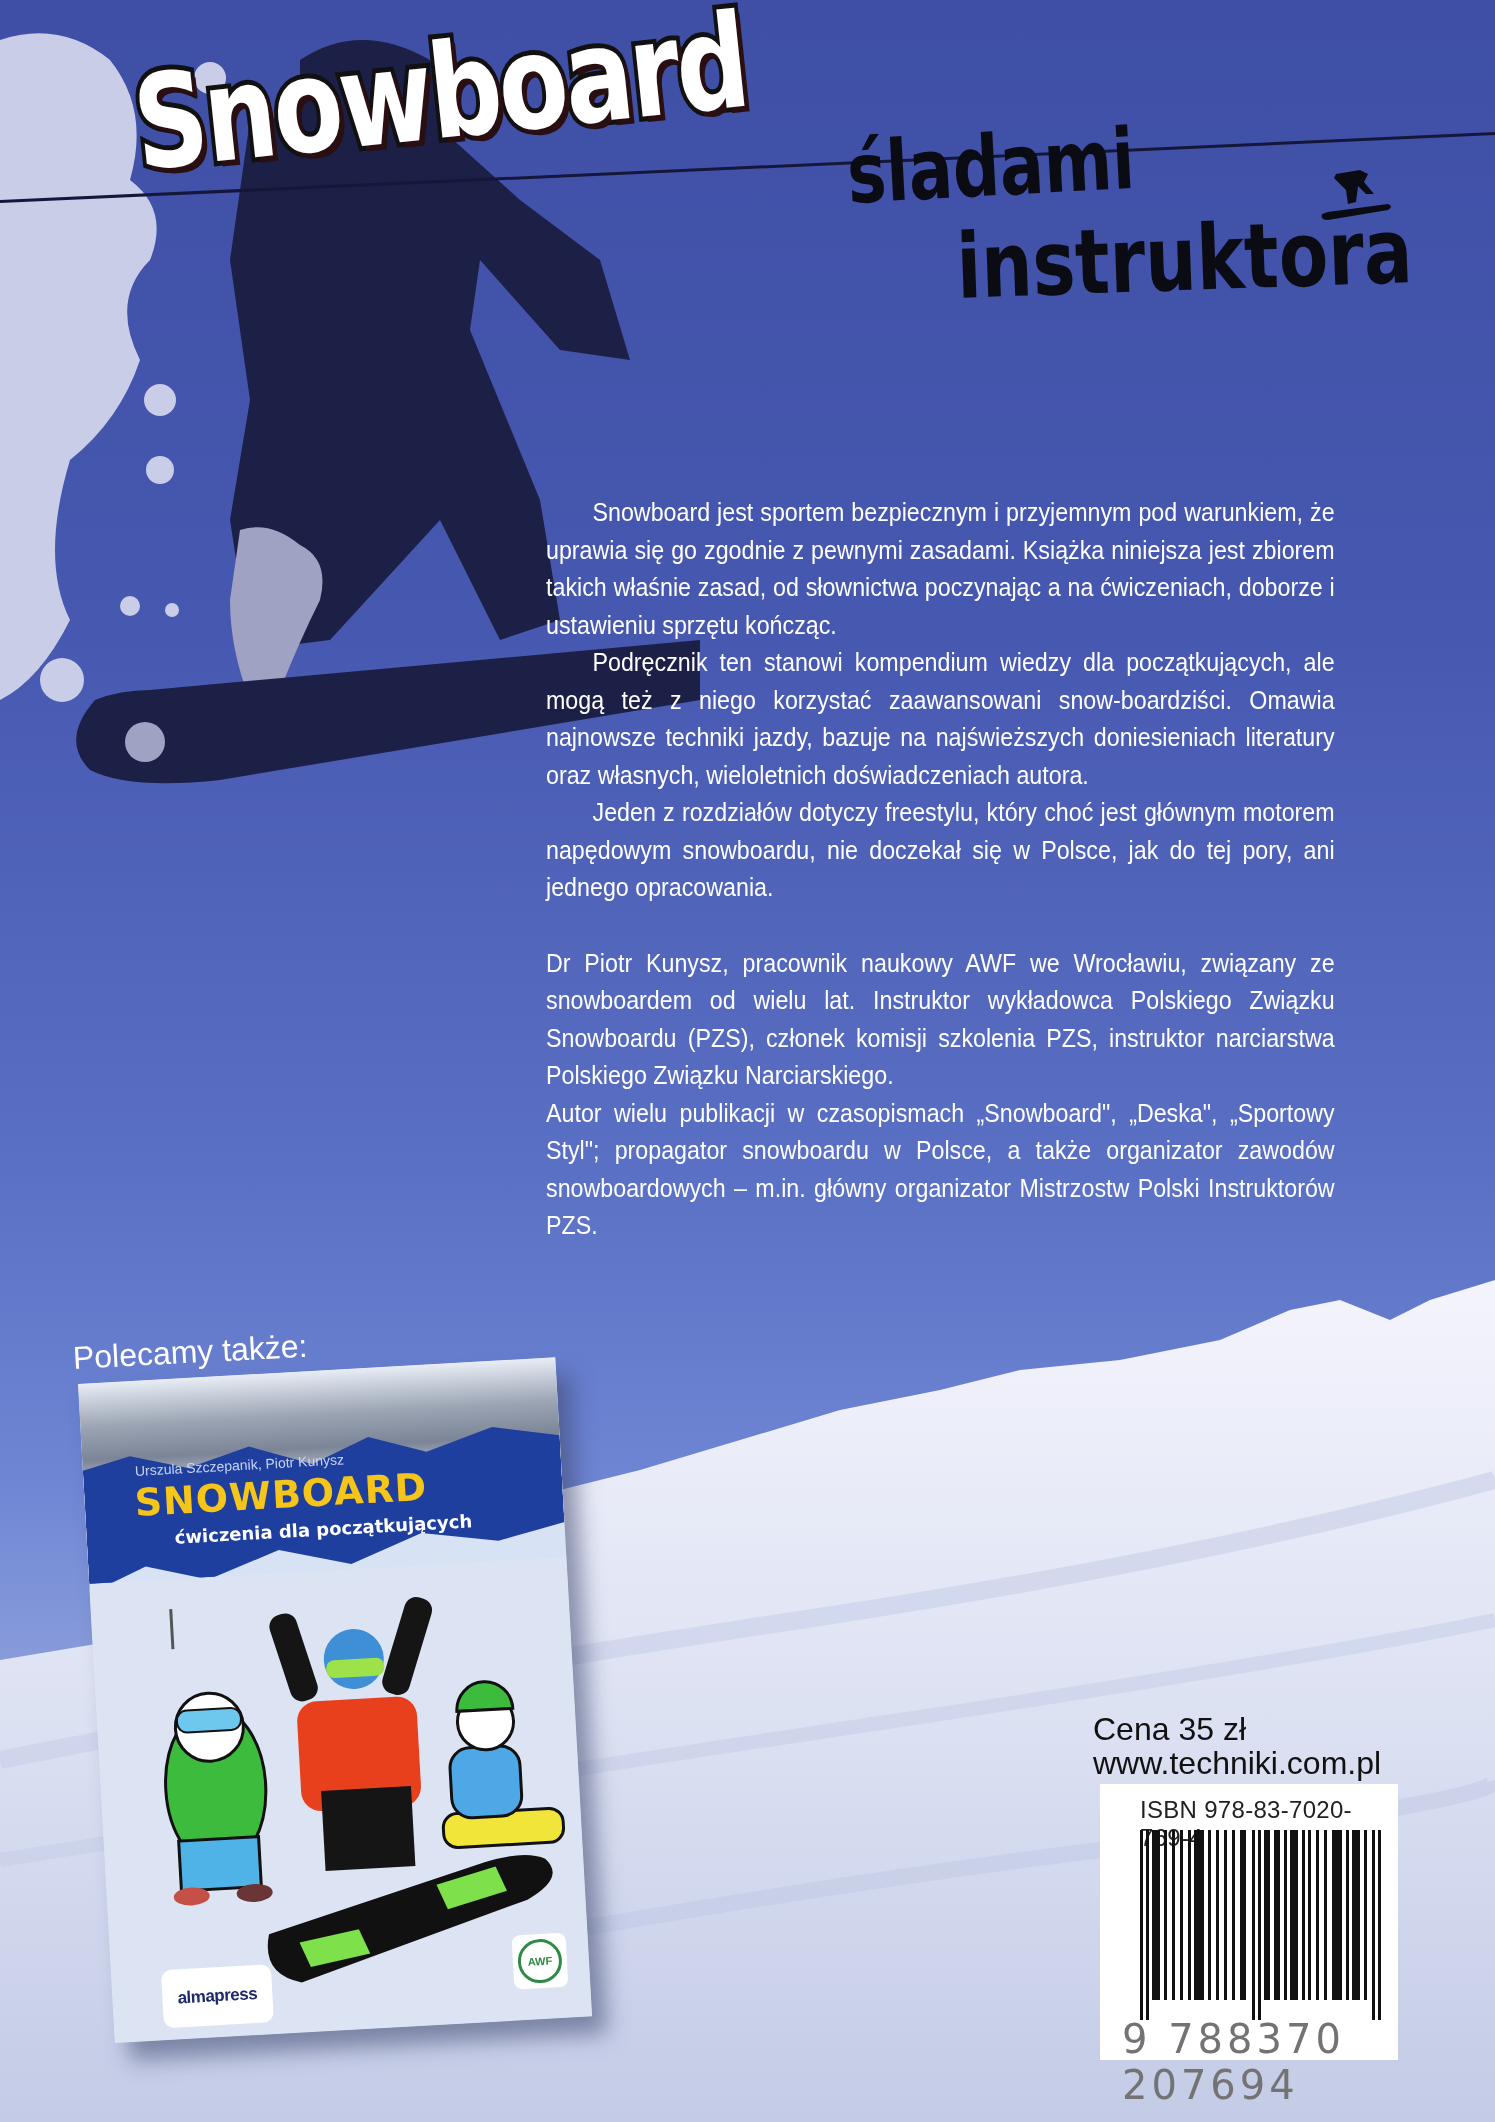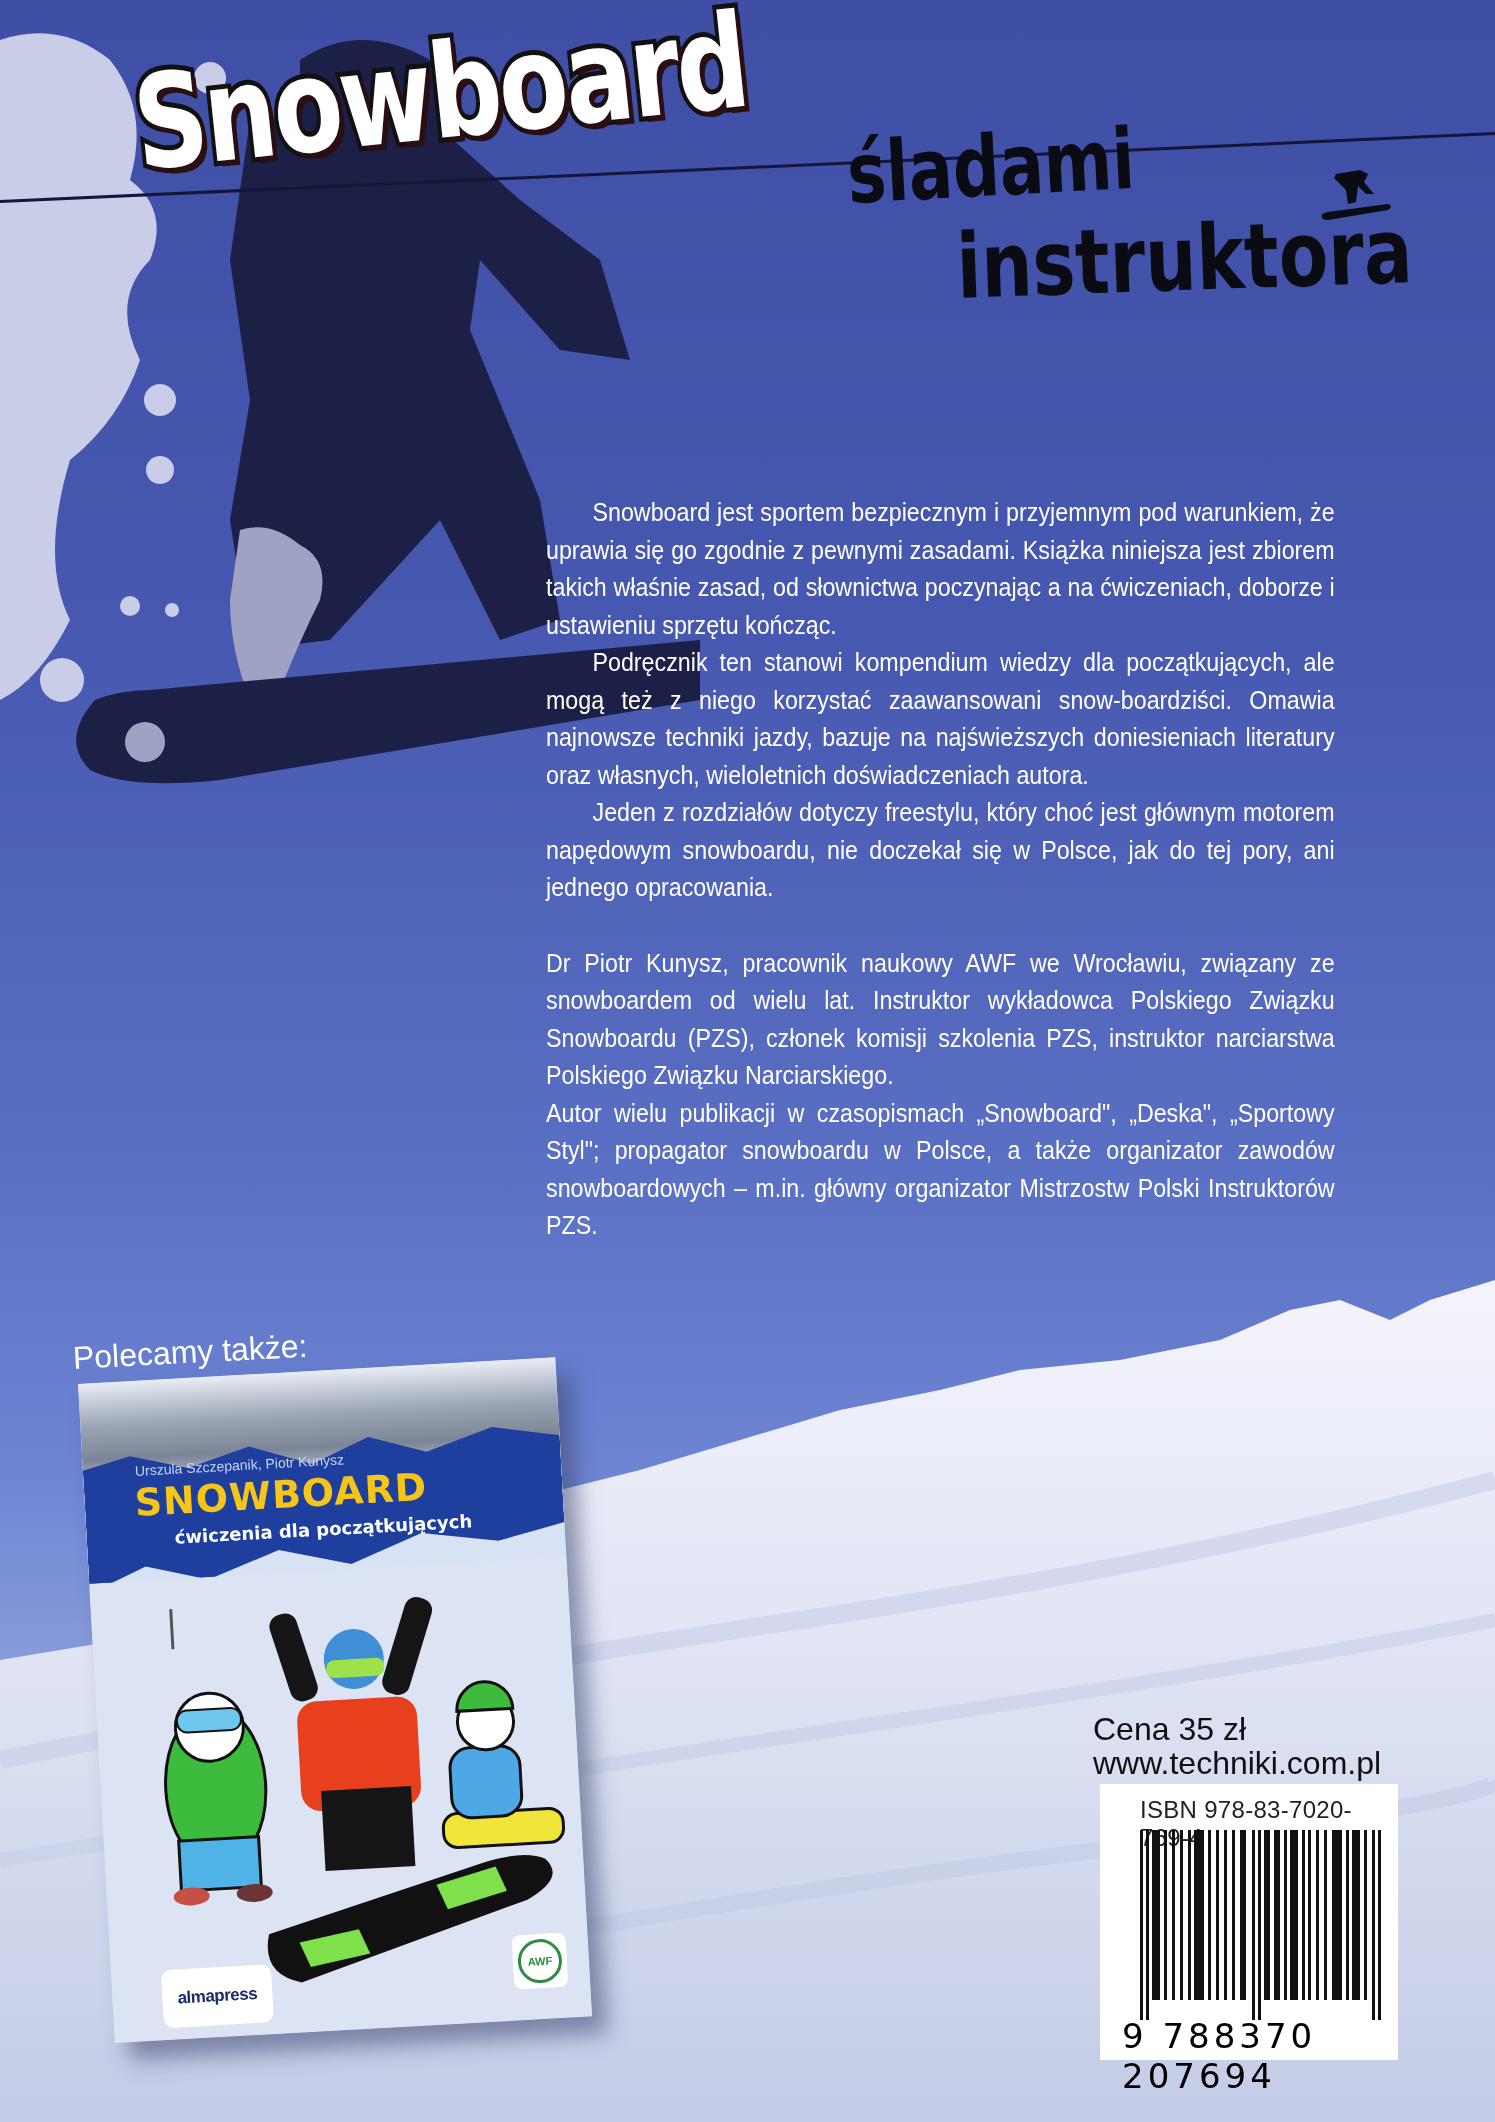--- a/index.html
+++ b/index.html
@@ -95,21 +95,21 @@
     font-size:11px; font-weight:bold;
   }
 
   .price { position:absolute; left:1093px; top:1712px; color:#111; font-size:32px; line-height:34px; }
   .isbn-box {
     position:absolute; left:1100px; top:1784px; width:298px; height:276px; background:#ffffff;
   }
   .isbn-text { position:absolute; left:40px; top:12px; font-size:24px; color:#222; letter-spacing:0.3px; }
   .barcode { position:absolute; left:40px; top:46px; width:250px; height:190px; }
   .barcode-digits {
-    position:absolute; left:22px; top:232px; font-size:34px; color:#000000; letter-spacing:4px;
+    position:absolute; left:22px; top:232px; font-size:40px; color:#737373; letter-spacing:4px;
     font-family:"DejaVu Sans", sans-serif;
   }
 </style>
 </head>
 <body>
 
 <div class="cover">
 
   <svg class="snow" viewBox="0 0 1495 2122" preserveAspectRatio="none">
     <defs>

